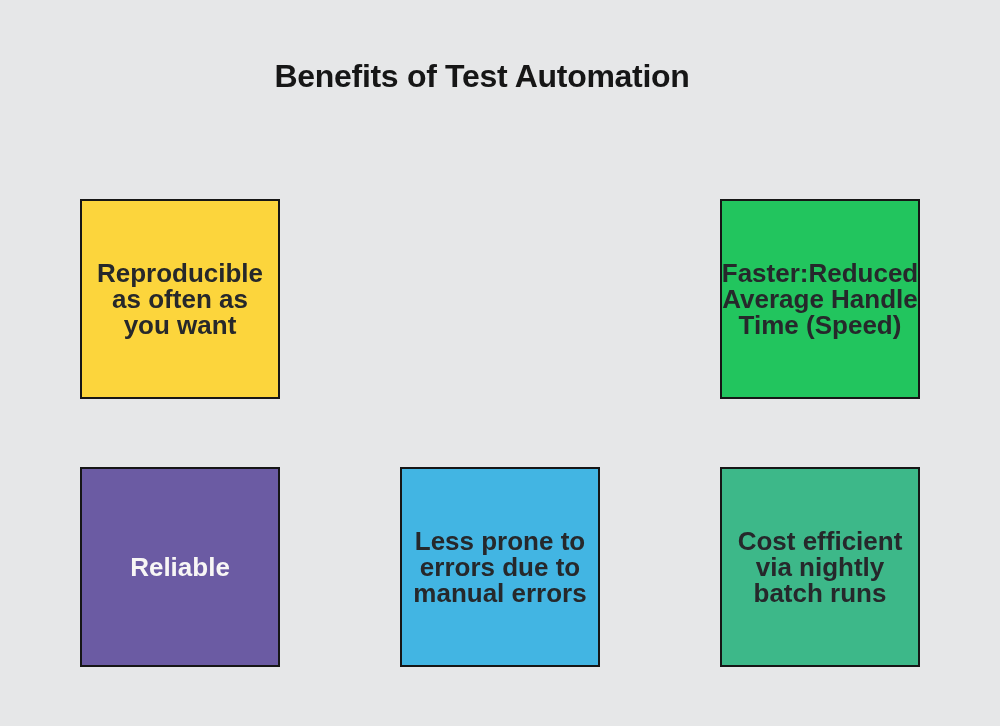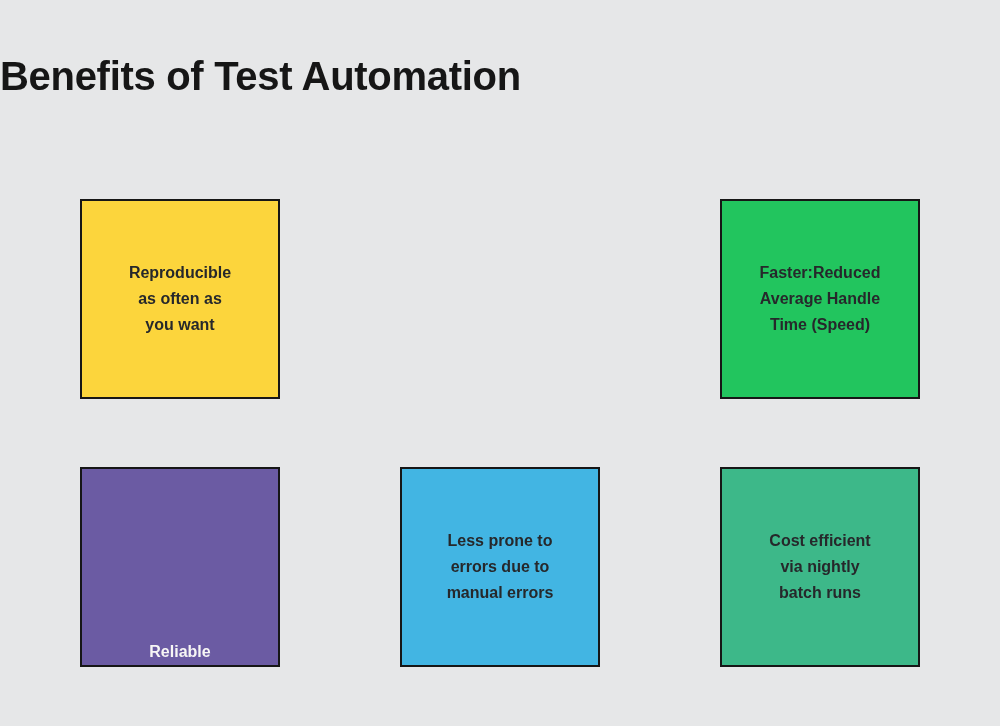--- a/index.html
+++ b/index.html
@@ -12,39 +12,40 @@
     width: 1000px;
     height: 726px;
     overflow: hidden;
   }
   .title {
     position: absolute;
     top: 58px;
     left: 0;
     width: 964px;
     margin: 0;
-    font-size: 40px;
+    text-align: center;
+    font-size: 32px;
     line-height: 36px;
     font-weight: 700;
     letter-spacing: -0.3px;
     color: #161616;
   }
   .card {
     position: absolute;
     width: 200px;
     height: 200px;
     box-sizing: border-box;
     border: 2px solid #161616;
     display: flex;
     align-items: center;
     justify-content: center;
     text-align: center;
   }
   .card-label {
-    font-size: 16px;
+    font-size: 26px;
     line-height: 26px;
     font-weight: 700;
     white-space: pre-line;
     padding: 0 8px;
   }
   .c0 { left: 80px; }
   .c1 { left: 400px; }
   .c2 { left: 720px; }
   .r0 { top: 199px; }
   .r1 { top: 467px; }
@@ -62,21 +63,21 @@
 you want</span>
   </div>
 
 
   <div class="card r0 c2" style="background-color: #22c55e; color: rgb(38, 40, 43); border-color: rgb(22, 22, 22);">
     <span class="card-label">Faster:Reduced
 Average Handle
 Time (Speed)</span>
   </div>
 
-  <div class="card r1 c0" style="background-color: rgb(107, 91, 163); color: rgb(247, 246, 245); border-color: rgb(22, 22, 22); align-items: flex-end;">
+  <div class="card r1 c0" style="background-color: rgb(107, 91, 163); color: rgb(247, 246, 245); border-color: rgb(22, 22, 22);">
     <span class="card-label">Reliable</span>
   </div>
 
   <div class="card r1 c1" style="background-color: rgb(66, 181, 227); color: rgb(38, 40, 43); border-color: rgb(22, 22, 22);">
     <span class="card-label">Less prone to
 errors due to
 manual errors</span>
   </div>
 
   <div class="card r1 c2" style="background-color: rgb(61, 184, 137); color: rgb(38, 40, 43); border-color: rgb(22, 22, 22);">

